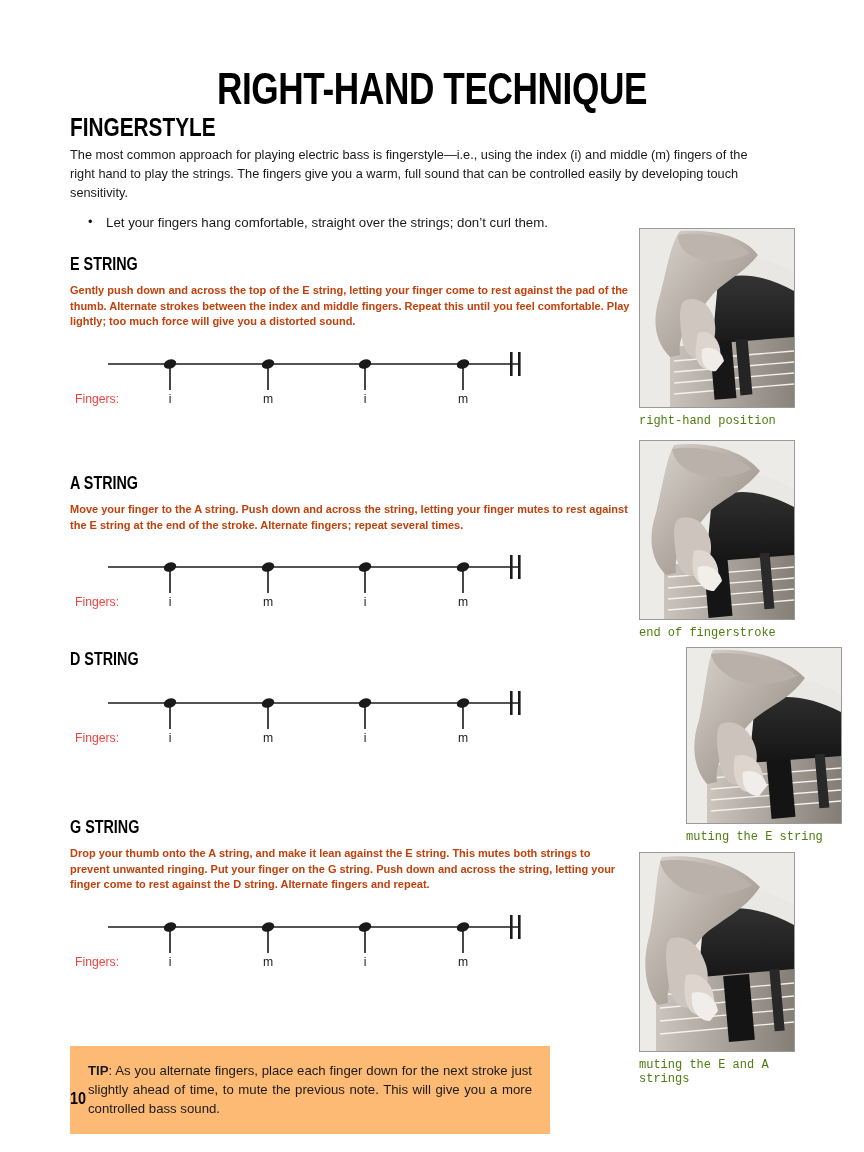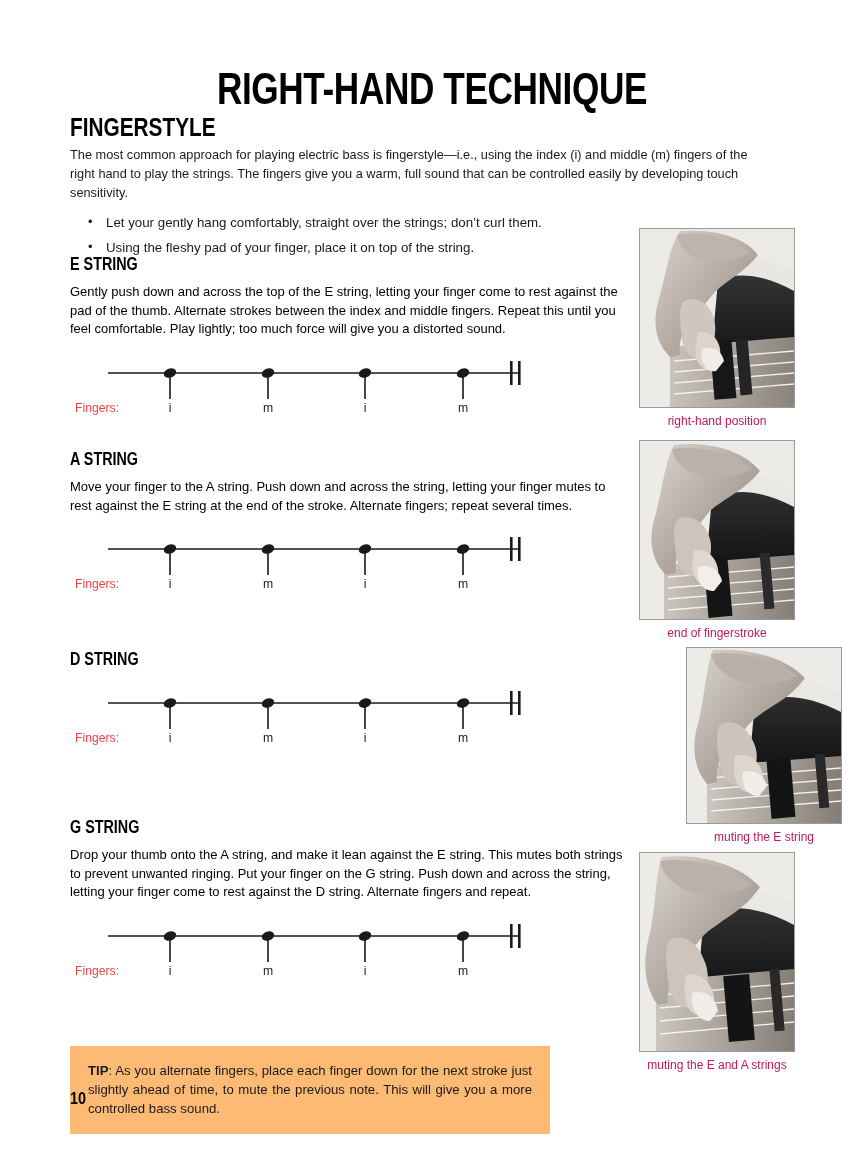--- a/index.html
+++ b/index.html
@@ -101,24 +101,25 @@
     font-family: "Liberation Sans Narrow", "Liberation Sans", sans-serif;
     font-weight: bold;
     font-size: 17.5px;
     transform: scaleX(0.82);
     transform-origin: left top;
     color: #000;
     margin: 0 0 9px 0;
     line-height: 1.1;
   }
   .body-text {
-    font-size: 13px;
+    font-size: 11px;
     line-height: 1.42;
-    color: #000000;
+    color: #c2410c;
     margin: 0;
+    font-weight: bold;
   }
 
   
   .notation {
     position: relative;
     margin-top: 18px;
     height: 70px;
     width: 470px;
   }
   .notation svg { display: block; }
@@ -168,24 +169,24 @@
     width: 156px;
     border: 1px solid #9a9a9a;
     box-sizing: border-box;
     background: #e8e8e8;
     overflow: hidden;
     display: block;
   }
   .photo-frame svg { display: block; }
   .photo-caption {
     margin-top: 6px;
-    text-align: center;
     font-size: 12px;
-    color: #be185d;
+    color: #4d7c0f;
     line-height: 1.2;
+    font-family: Liberation Mono, monospace;
   }
 
   
   .page-number {
     position: absolute;
     left: 70px;
     top: 1089px;
     font-family: "Liberation Sans Narrow", "Liberation Sans", sans-serif;
     font-weight: bold;
     font-size: 17px;
@@ -198,22 +199,21 @@
 <body>
 
 <div class="page">
 
   <h1 class="page-title">RIGHT-HAND TECHNIQUE</h1>
   <h2 class="section-title">FINGERSTYLE</h2>
 
   <div class="left-col">
     <p class="intro">The most common approach for playing electric bass is fingerstyle—i.e., using the index (i) and middle (m) fingers of the right hand to play the strings. The fingers give you a warm, full sound that can be controlled easily by developing touch sensitivity.</p>
     <ul class="bullets">
-      <li>Let your gently hang comfortably, straight over the strings; don’t curl them.</li>
-      <li>Using the fleshy pad of your finger, place it on top of the string.</li>
+      <li>Let your fingers hang comfortable, straight over the strings; don’t curl them.</li>
     </ul>
   </div>
 
   <div class="string-block" style="top:255px;">
     <h3 class="sub-head">E STRING</h3>
     <p class="body-text">Gently push down and across the top of the E string, letting your finger come to rest against the pad of the thumb. Alternate strokes between the index and middle fingers. Repeat this until you feel comfortable. Play lightly; too much force will give you a distorted sound.</p>
     <div class="notation">
       <svg width="470" height="50" viewBox="0 0 470 50">
         <line x1="38" y1="16" x2="450" y2="16" stroke="#1a1a1a" stroke-width="1.4"></line>
         <g fill="#1a1a1a">
@@ -238,21 +238,21 @@
         <rect x="448" y="4" width="2.6" height="24" fill="#1a1a1a"></rect>
       </svg>
       <span class="fingers-label">Fingers:</span>
       <span class="finger-mark" style="left:90px;">i</span>
       <span class="finger-mark" style="left:188px;">m</span>
       <span class="finger-mark" style="left:285px;">i</span>
       <span class="finger-mark" style="left:383px;">m</span>
     </div>
   </div>
 
-  <div class="string-block" style="top:450px;">
+  <div class="string-block" style="top:474px;">
     <h3 class="sub-head">A STRING</h3>
     <p class="body-text">Move your finger to the A string. Push down and across the string, letting your finger mutes to rest against the E string at the end of the stroke. Alternate fingers; repeat several times.</p>
     <div class="notation">
       <svg width="470" height="50" viewBox="0 0 470 50">
         <line x1="38" y1="16" x2="450" y2="16" stroke="#1a1a1a" stroke-width="1.4"></line>
         <g fill="#1a1a1a">
           <g transform="translate(100,16)">
               <ellipse rx="6.4" ry="4.6" transform="rotate(-20)"></ellipse>
               <rect x="-0.8" y="2" width="1.6" height="24"></rect>
             </g>

